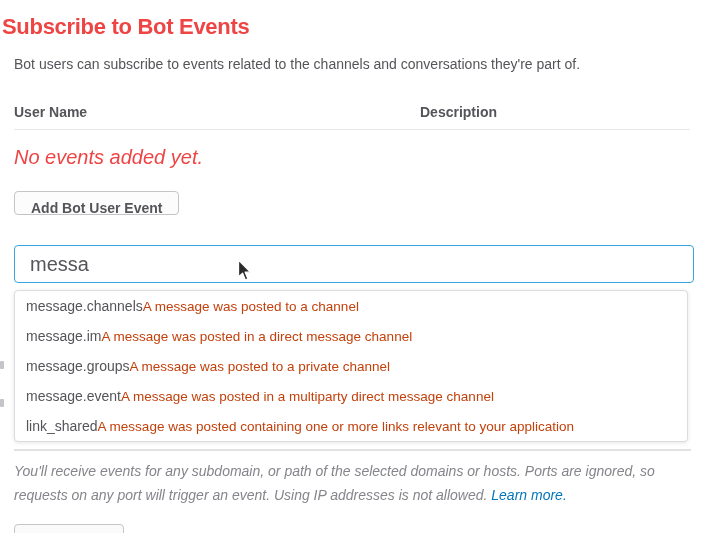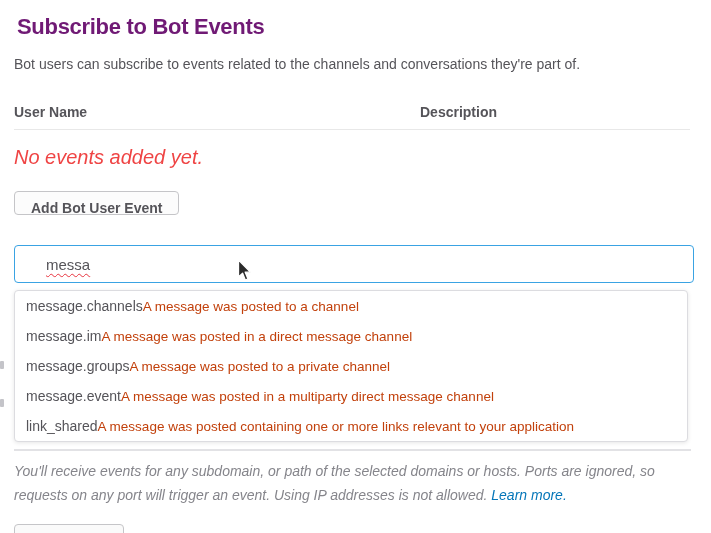--- a/index.html
+++ b/index.html
@@ -8,24 +8,24 @@
   .screen {
     position: relative;
     width: 711px;
     height: 533px;
     background: #fff;
     overflow: hidden;
   }
   .abs { position: absolute; }
 
   .page-title {
-    left: 17px; top: 14px;
+    left: 2px; top: 14px;
     font-size: 22px;
     font-weight: bold;
-    color: #701a75;
+    color: #ef4444;
     letter-spacing: -0.3px;
   }
   .intro {
     left: 14px; top: 56px;
     width: 690px;
     font-size: 14px;
     color: #555459;
   }
   .col-header {
     top: 104px;
@@ -65,28 +65,26 @@
     width: 680px; height: 38px;
     background: #fff;
     border: 1px solid #3aa3e3;
     border-radius: 4px;
     display: flex;
     align-items: center;
     padding: 0 15px;
     cursor: text;
   }
   .event-input .value {
-    font-size: 15px;
-    color: #555459;
-    text-decoration: underline;
+    font-size: 20px;
+    color: #555459;
     text-decoration-style: wavy;
     text-decoration-color: #e8343f;
     text-decoration-thickness: 1px;
     text-underline-offset: 3px;
-    margin-left: 16px;
   }
   .dropdown {
     left: 14px; top: 290px;
     width: 674px;
     background: #fff;
     border: 1px solid #dcdce0;
     border-radius: 4px;
     box-shadow: 0 1px 4px rgba(0,0,0,0.10);
     overflow: hidden;
   }

